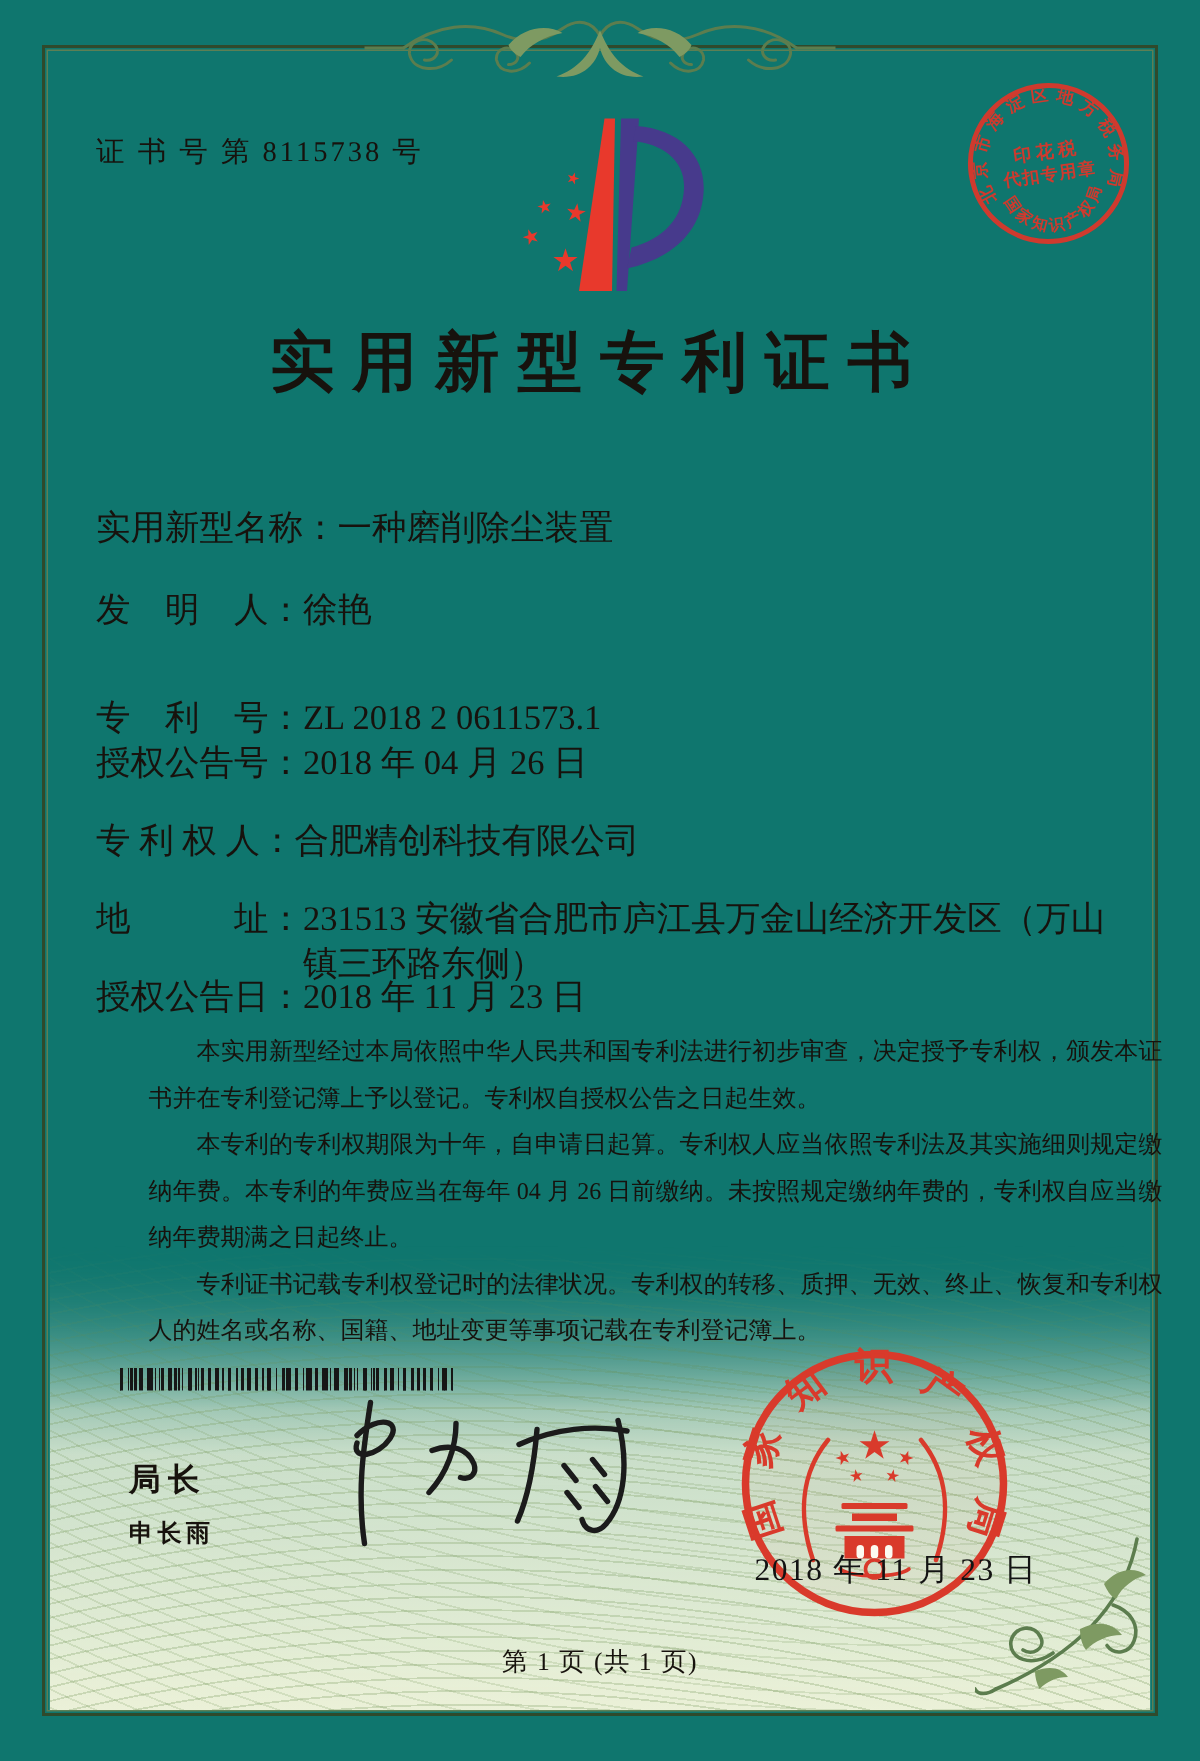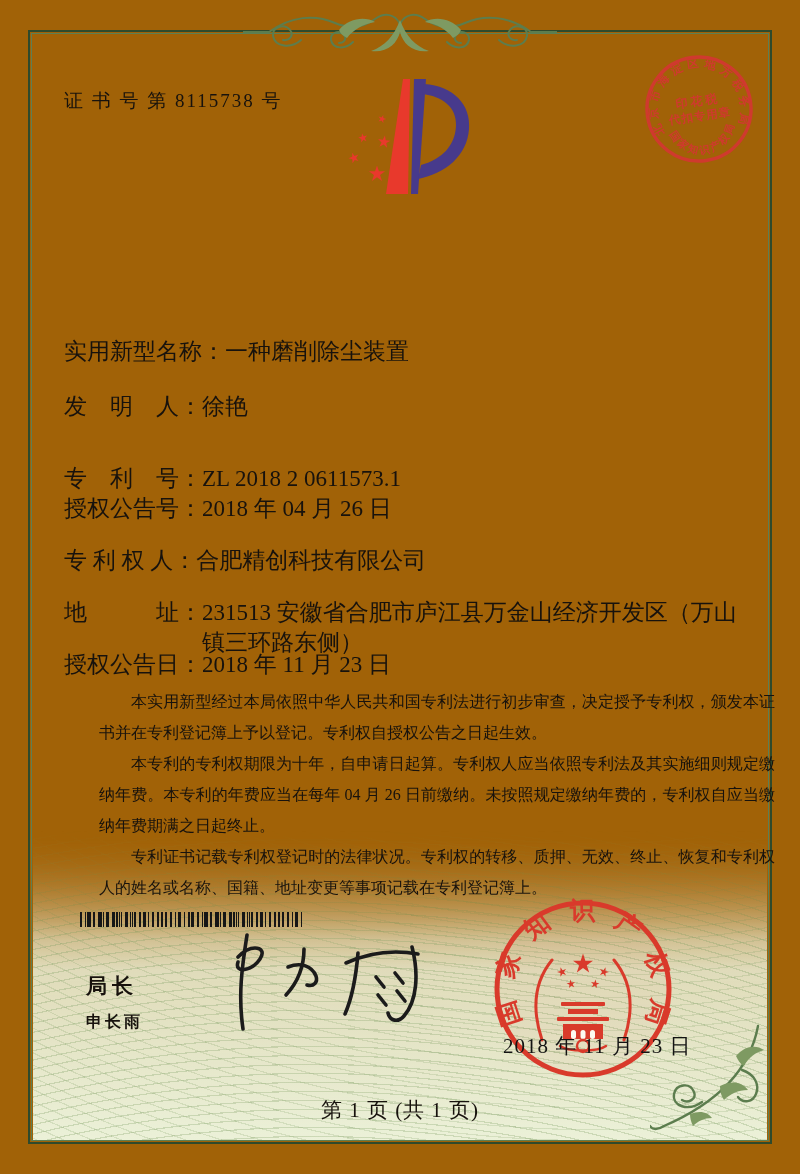--- a/index.html
+++ b/index.html
@@ -1,18 +1,18 @@
 <!DOCTYPE html>
 <html><head>
 <meta charset="utf-8">
 <style>
   html,body{margin:0;padding:0;background:#e8e8e8;}
   .page{
     position:relative;width:800px;height:1174px;margin:0 auto;
-    background:#a16207;overflow:hidden;
+    background:#0f766e;overflow:hidden;
     font-family:"Liberation Serif","DejaVu Serif",serif;color:#17120d;
   }
   
   .frame{position:absolute;left:28px;top:30px;width:740px;height:1110px;border:2.5px solid #2f4a2c;}
   .frame-inner{position:absolute;inset:1px;border:1px solid #5d7f54;}
   
   .waves{
     position:absolute;left:33px;right:33px;top:830px;bottom:34px;pointer-events:none;
     background-image:
       repeating-radial-gradient(1100px circle at 280px 1450px, rgba(128,160,102,.30) 0 1.2px, rgba(128,160,102,0) 1.2px 9px),
@@ -36,21 +36,21 @@
     background-image:
       repeating-linear-gradient(90deg,#161616 0 2px,rgba(0,0,0,0) 2px 5px,#161616 5px 6px,rgba(0,0,0,0) 6px 9px),
       repeating-linear-gradient(90deg,#161616 0 1px,rgba(0,0,0,0) 1px 7px,#161616 7px 9px,rgba(0,0,0,0) 9px 13px);
   }
   .signer-title{position:absolute;left:86px;top:972px;font-family:"Liberation Sans","DejaVu Sans",sans-serif;font-size:21px;font-weight:600;letter-spacing:5px;text-align:right;}
   .signer-name{position:absolute;left:86px;top:1012px;font-family:"Liberation Sans","DejaVu Sans",sans-serif;font-size:16px;font-weight:600;letter-spacing:3px;}
   .signature-svg{position:absolute;left:200px;top:925px;}
   .seal-svg{position:absolute;left:488px;top:894px;}
   .seal-date{position:absolute;left:503px;top:1032px;font-size:21px;letter-spacing:1px;color:#131313;white-space:pre;z-index:5;}
   .tax-stamp{position:absolute;left:642px;top:52px;transform:rotate(-8deg);}
-  .footer{position:absolute;left:0;right:0;top:1096px;text-align:center;font-size:21px;letter-spacing:1px;}
+  .footer{position:absolute;left:0;right:0;top:1096px;text-align:center;font-size:17px;letter-spacing:1px;}
   .logo-svg{position:absolute;left:348px;top:76px;}
   .ornament-top{position:absolute;left:243px;top:8px;}
   .flourish-br{position:absolute;left:650px;top:1024px;}
 </style>
 </head>
 <body>
 
 <div class="page">
 
   <svg width="0" height="0" style="position:absolute" aria-hidden="true">
@@ -121,20 +121,21 @@
     <text font-size="11.5" font-weight="bold" fill="#cf3a2e">
       <textPath href="#taxTopArc" startOffset="2" textLength="172" lengthAdjust="spacing">北京市海淀区地方税务局</textPath>
     </text>
     <text x="57" y="53" font-size="12" font-weight="bold" fill="#cf3a2e" text-anchor="middle" letter-spacing="3">印花税</text>
     <text x="57" y="68" font-size="11.5" font-weight="bold" fill="#cf3a2e" text-anchor="middle" letter-spacing="1">代扣专用章</text>
     <text font-size="10.5" font-weight="bold" fill="#cf3a2e">
       <textPath href="#taxBotArc" startOffset="10" textLength="86" lengthAdjust="spacing">国家知识产权局</textPath>
     </text>
   </svg>
 
+  <div class="title">实用新型专利证书</div>
 
   <div class="field" style="top:337px">
     <span class="flabel">实用新型名称：</span><span class="fvalue">一种磨削除尘装置</span>
   </div>
   <div class="field" style="top:392px">
     <span class="flabel">发　明　人：</span><span class="fvalue">徐艳</span>
   </div>
   <div class="field" style="top:464px">
     <span class="flabel">专　利　号：</span><span class="fvalue">ZL 2018 2 0611573.1</span>
   </div>

